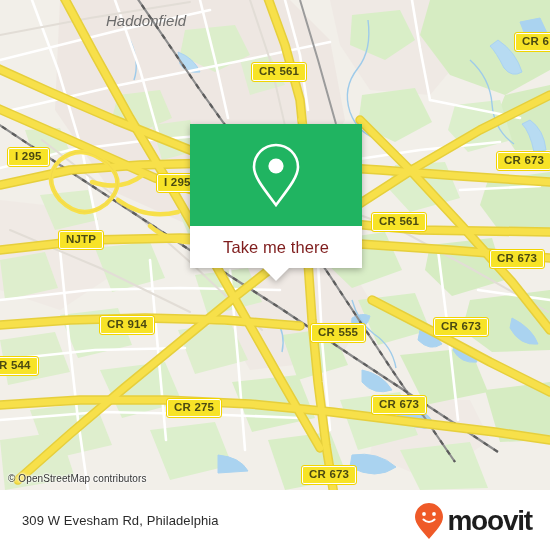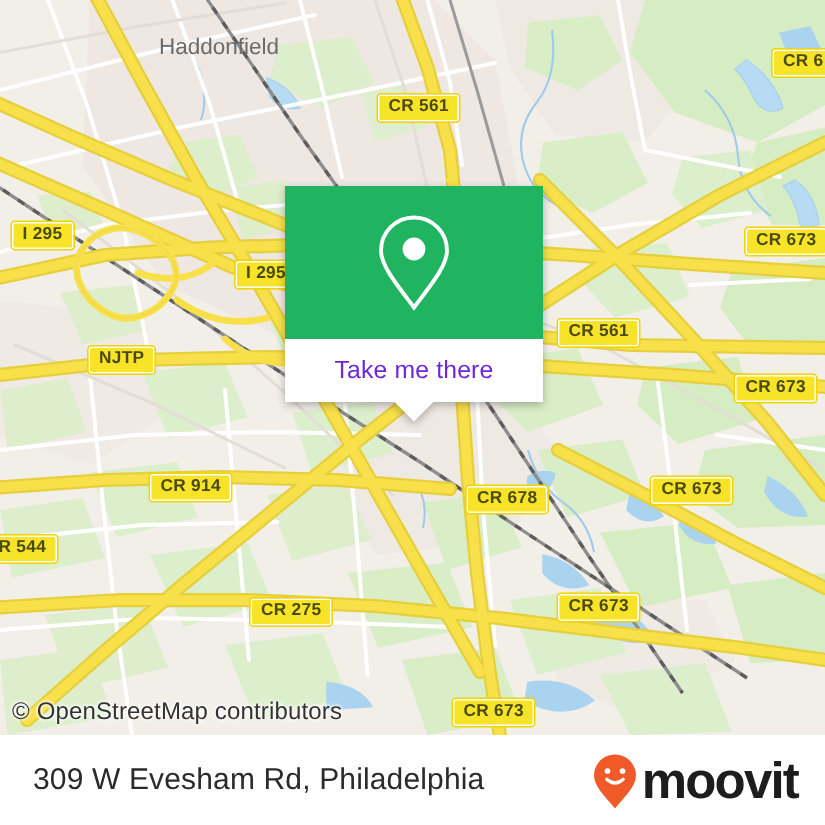--- a/index.html
+++ b/index.html
@@ -25,21 +25,21 @@
     overflow: hidden;
     background: #f2efe9;
   }
   #map svg { display: block; }
 
   
   #attribution {
     position: absolute;
     left: 0; bottom: 0;
     padding: 4px 8px 6px 8px;
-    font-size: 16px;
+    font-size: 10px;
     color: #333333;
     letter-spacing: 0.1px;
     white-space: nowrap;
     text-shadow: 0 0 3px #fff, 0 0 3px #fff, 0 0 2px #fff;
     z-index: 30;
   }
 
   
   .shield {
     position: absolute;
@@ -82,21 +82,21 @@
   }
   #popup-bottom {
     height: 42px;
     background: #ffffff;
     display: flex;
     align-items: center;
     justify-content: center;
     position: relative;
   }
   #popup-label {
-    color: #6d28d9;
+    color: #7f1d1d;
     font-size: 16.5px;
     letter-spacing: 0.1px;
   }
   #popup-tail {
     position: absolute;
     left: 50%;
     margin-left: -13px;
     top: 100%;
     width: 0; height: 0;
     border-left: 13px solid transparent;
@@ -111,32 +111,32 @@
     width: 550px; height: 60px;
     background: #ffffff;
     display: flex;
     align-items: center;
     justify-content: space-between;
     padding: 0 18px 0 22px;
     z-index: 40;
     border-top: 1px solid #ffffff;
   }
   #footer-address {
-    font-size: 20px;
+    font-size: 13px;
     color: #2b2b2b;
     letter-spacing: 0.1px;
     white-space: nowrap;
   }
   #brand {
     display: flex;
     align-items: center;
     gap: 3px;
   }
   #brand-word {
-    font-size: 34px;
+    font-size: 28px;
     font-weight: bold;
     color: #1d1d1d;
     letter-spacing: -1.2px;
     line-height: 34px;
   }
 </style>
 </head>
 <body>
 
 <div id="app">
@@ -295,32 +295,32 @@
         <path d="M118,200 q28,20 60,12"></path>
         <path d="M150,226 q26,22 58,14"></path>
         <path d="M300,120 q16,14 10,34"></path>
         <path d="M288,142 q18,-6 24,10"></path>
       </g>
       <g fill="none" stroke="#efd64a" stroke-width="1" opacity="0.7">
         <path d="M60,160 q22,-18 48,4 q20,20 -2,40 q-24,18 -46,-4 q-18,-22 0,-40"></path>
       </g>
     </svg>
 
-    <div class="place-label" style="left:106px; top:23px;">Haddonfield</div>
+    <div class="place-label" style="left:106px; top:12px;font-style:italic;">Haddonfield</div>
 
     <div class="shield" style="left:252px; top:63px;">CR 561</div>
     <div class="shield" style="left:515px; top:33px;">CR 6</div>
     <div class="shield" style="left:8px; top:148px;">I 295</div>
     <div class="shield" style="left:497px; top:152px;">CR 673</div>
     <div class="shield" style="left:157px; top:174px;">I 295</div>
     <div class="shield" style="left:372px; top:213px;">CR 561</div>
     <div class="shield" style="left:59px; top:231px;">NJTP</div>
     <div class="shield" style="left:490px; top:250px;">CR 673</div>
     <div class="shield" style="left:100px; top:316px;">CR 914</div>
-    <div class="shield" style="left:311px; top:324px;">CR 678</div>
+    <div class="shield" style="left:311px; top:324px;">CR 555</div>
     <div class="shield" style="left:434px; top:318px;">CR 673</div>
     <div class="shield" style="left:-8px; top:357px;">R 544</div>
     <div class="shield" style="left:167px; top:399px;">CR 275</div>
     <div class="shield" style="left:372px; top:396px;">CR 673</div>
     <div class="shield" style="left:302px; top:466px;">CR 673</div>
 
     <div id="attribution">© OpenStreetMap contributors</div>
 
     <div id="popup">
       <div id="popup-top">

